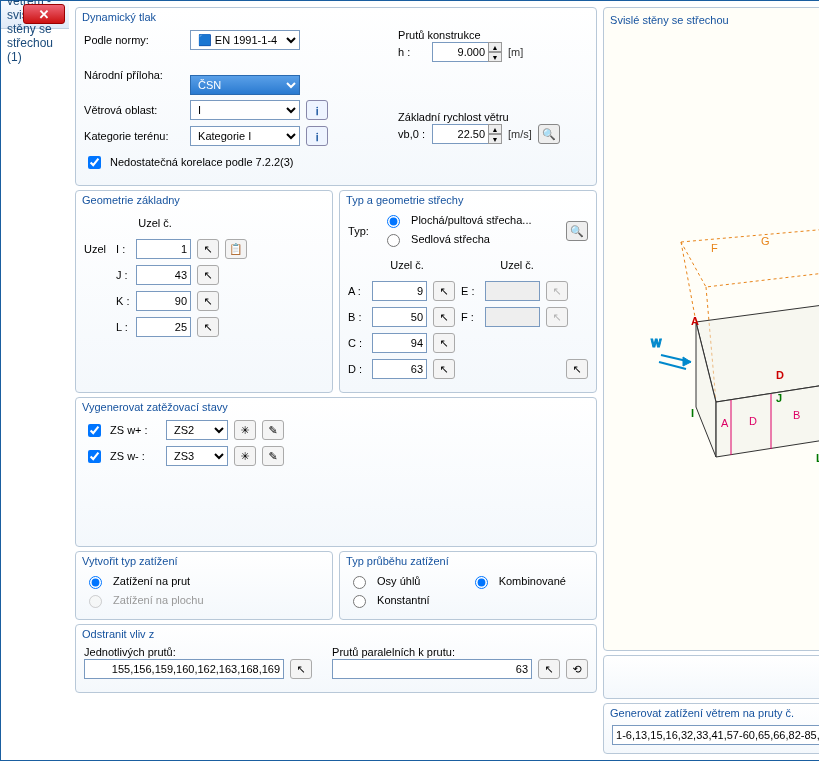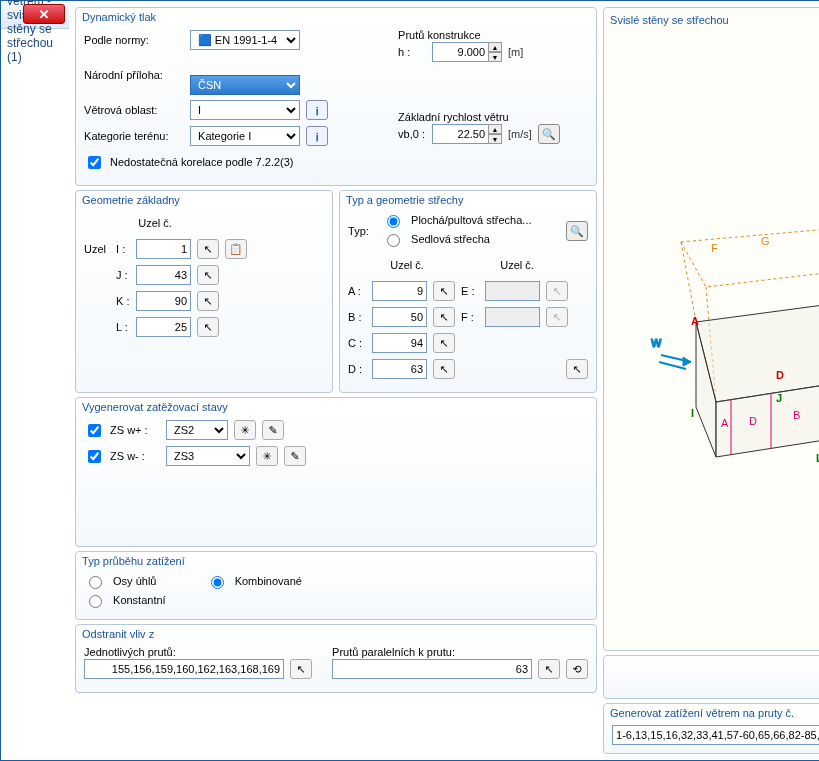--- a/index.html
+++ b/index.html
@@ -201,28 +201,39 @@
           <div class="row">
             <input type="checkbox" checked="" style="">
             <span style="width:50px">ZS w+ :</span>
             <select style="width:62px"><option>ZS2</option></select>
             <button class="pickbtn">✳</button>
             <button class="pickbtn">✎</button>
           </div>
           <div class="row">
             <input type="checkbox" checked="" style="">
             <span style="width:50px">ZS w- :</span>
-            <select style="width:84px"><option>ZS3</option></select>
+            <select style="width:62px"><option>ZS3</option></select>
             <button class="pickbtn">✳</button>
             <button class="pickbtn">✎</button>
           </div>
         </div>
       </div>
 
       <div class="twocol">
+        <div class="gbox">
+          <div class="legend">Vytvořit typ zatížení</div>
+          <div class="radio-row">
+              <input type="radio" name="lt" checked="" style="">
+              <span>Zatížení na prut</span>
+            </div>
+          <div class="radio-row">
+              <input type="radio" name="lt" disabled="" style="">
+              <span class="disabled">Zatížení na plochu</span>
+            </div>
+        </div>
         <div class="gbox">
           <div class="legend">Typ průběhu zatížení</div>
           <div style="display:flex; gap:40px;">
             <div>
               <div class="radio-row">
                   <input type="radio" name="ld" style="">
                   <span>Osy úhlů</span>
                 </div>
               <div class="radio-row">
                   <input type="radio" name="ld" style="">

